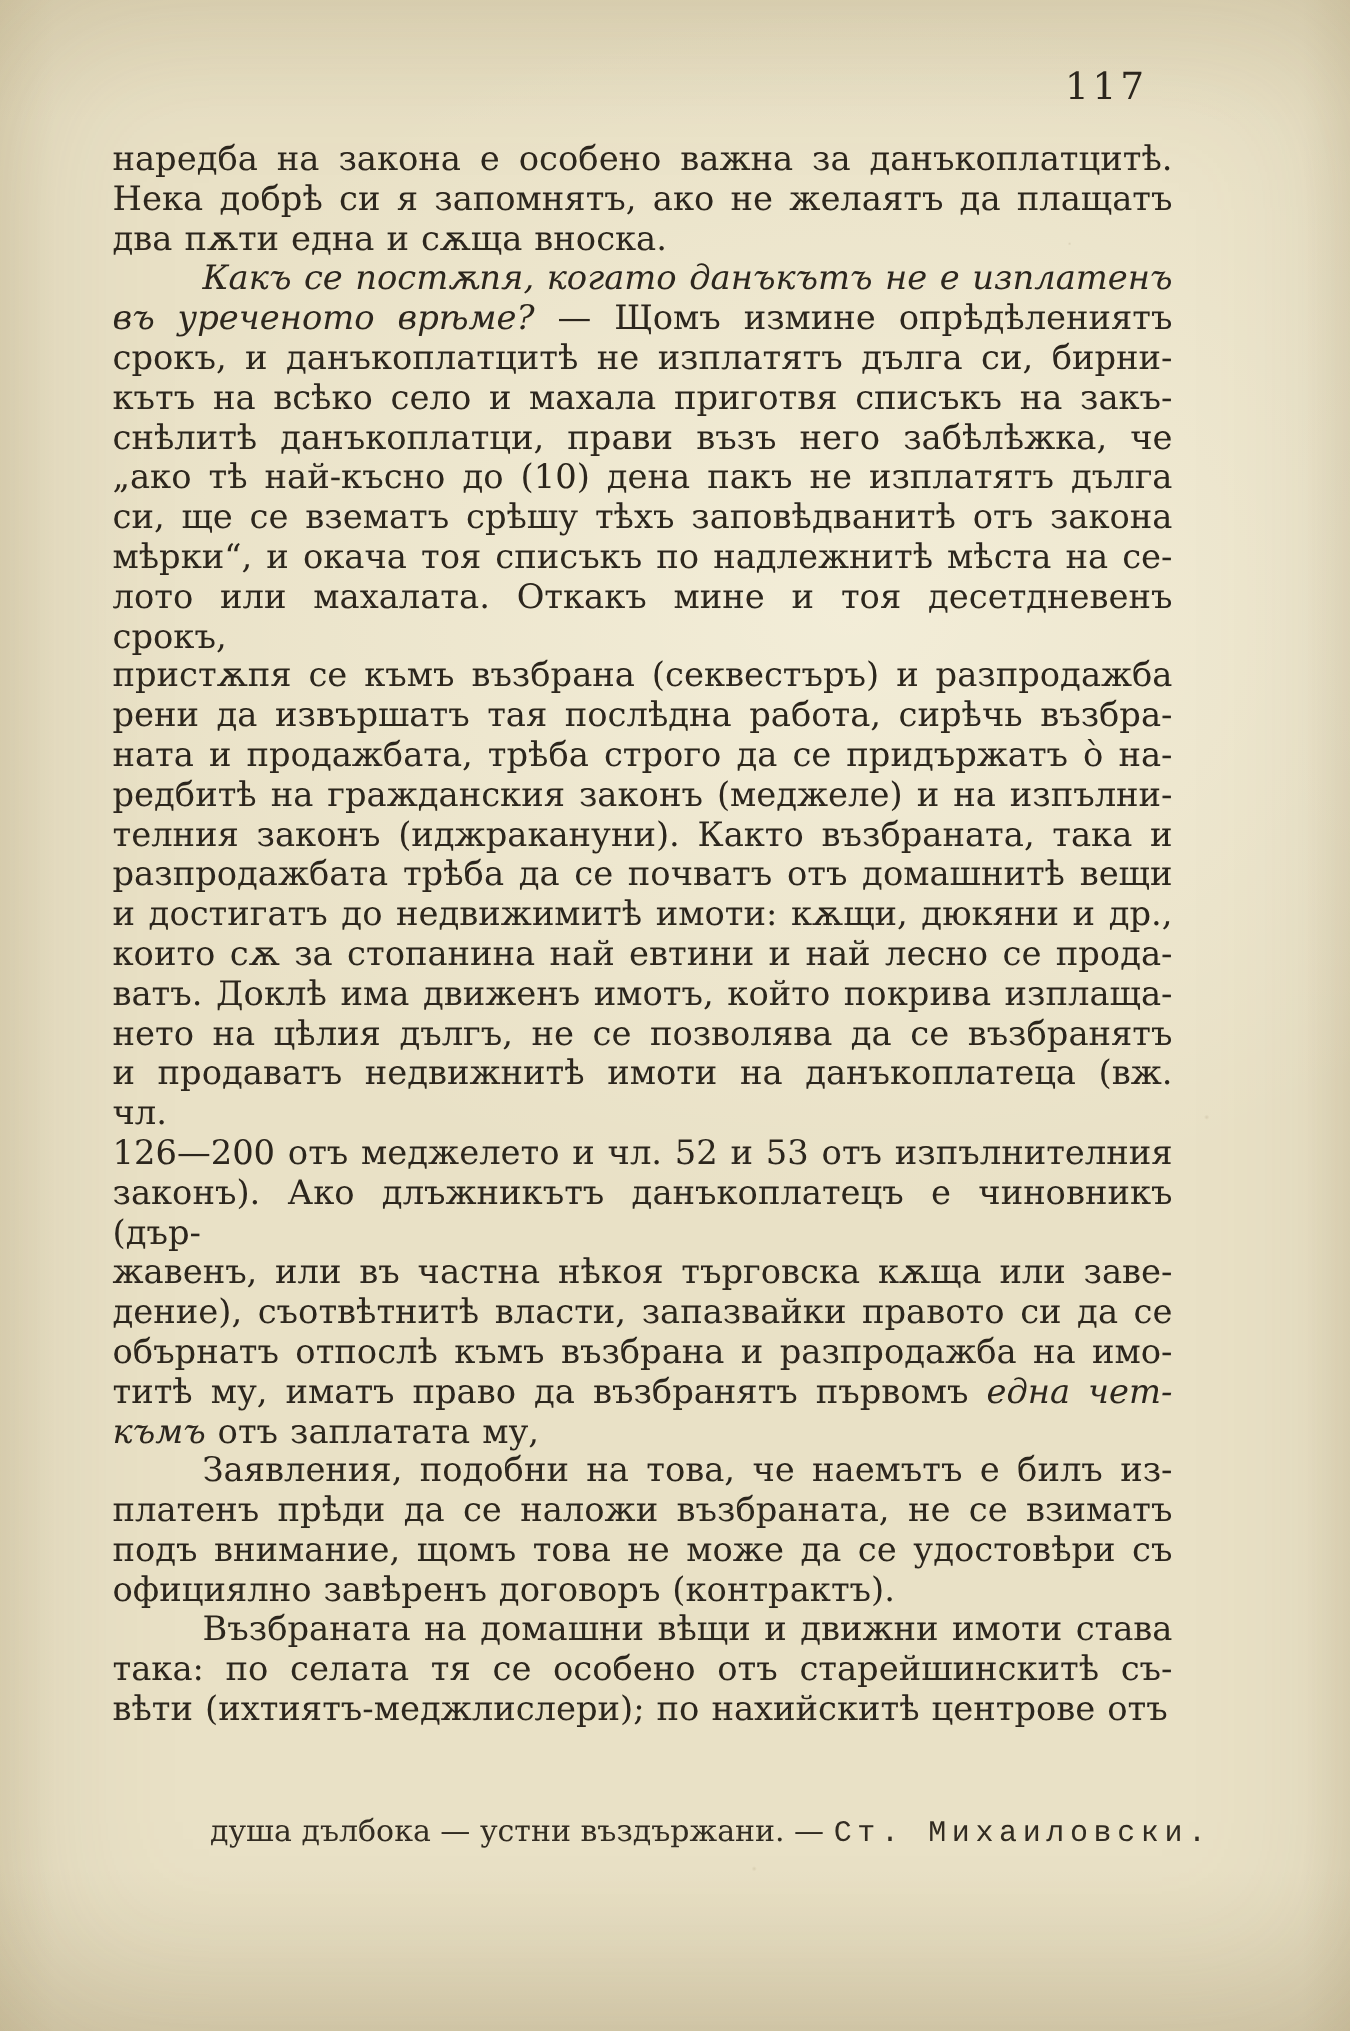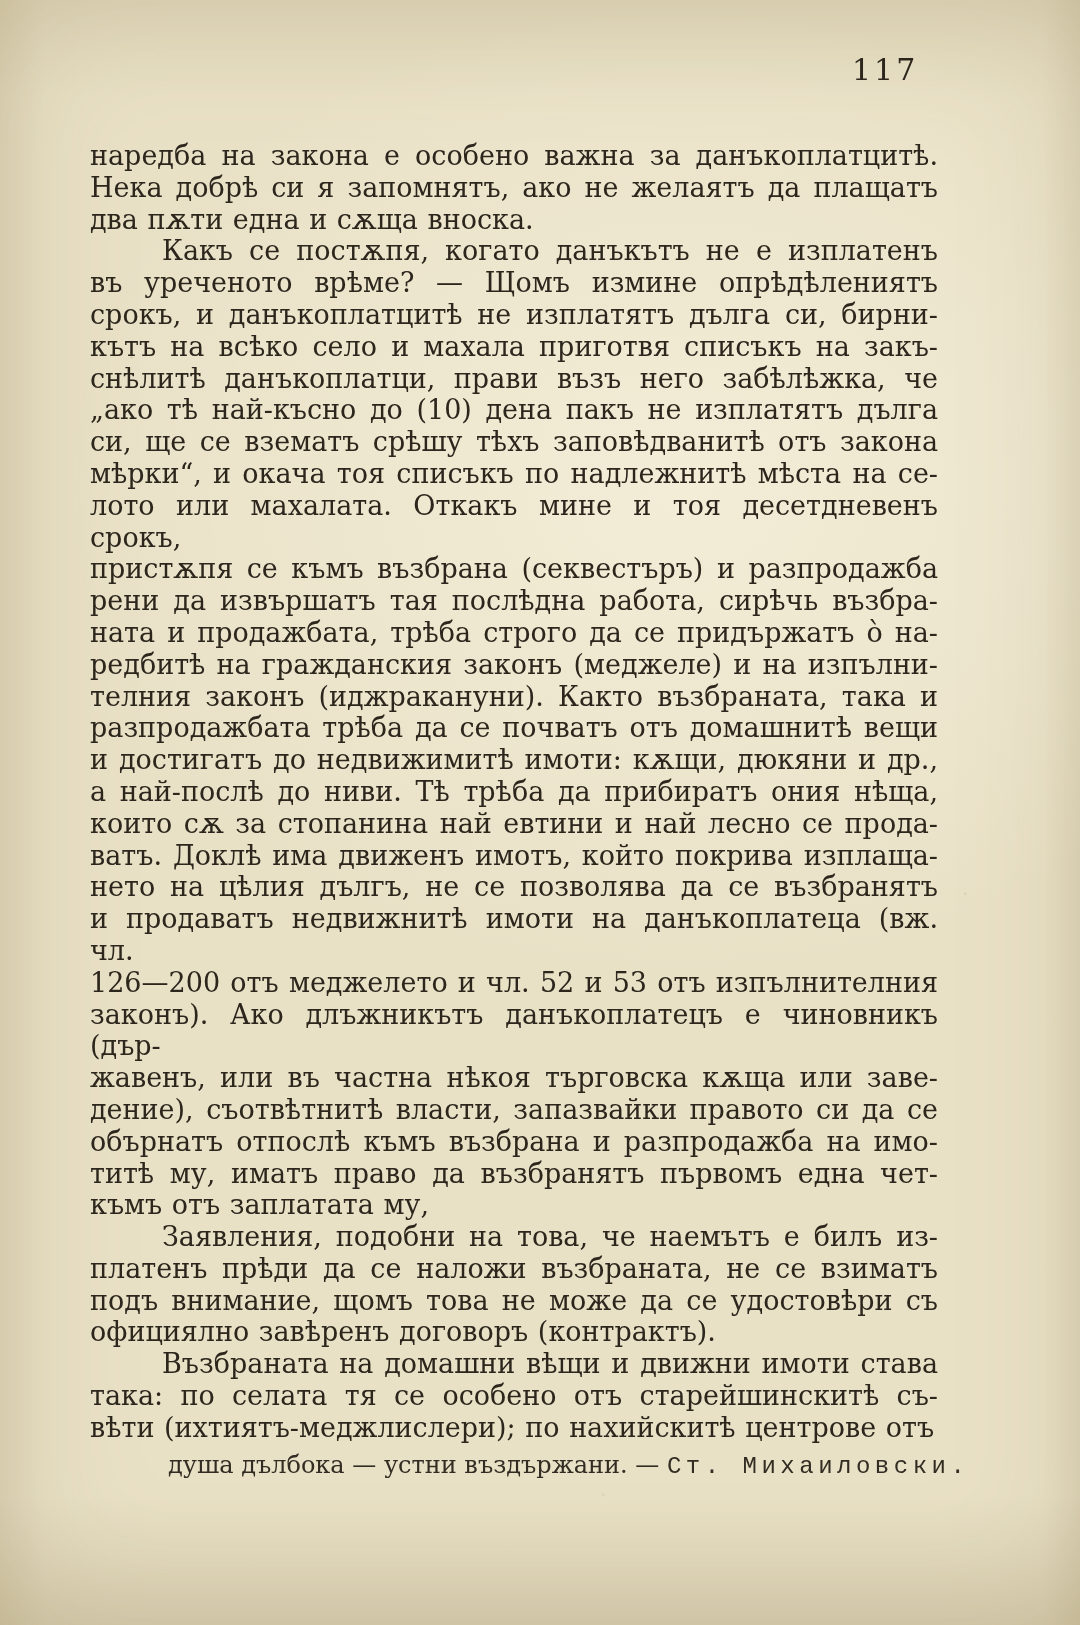--- a/index.html
+++ b/index.html
@@ -26,27 +26,26 @@
   }
   .pagenum{
     position:absolute;left:852px;top:52px;
     font-size:30px;letter-spacing:3px;color:#2c261d;
   }
   .body-text{
     position:absolute;left:90px;top:112px;width:848px;
     font-size:27px;line-height:31.8px;
     color:#2c261d;
     word-spacing:1px;
-    margin-top:28px;
   }
   .para{margin:0;}
   .line{min-height:31.8px;white-space:nowrap;}
   .line.j{text-align:justify;text-align-last:justify;white-space:normal;}
   .line.ind{text-indent:72px;}
-  .it{}
+  .it{font-style:italic;}
   .sp{letter-spacing:4.5px;font-family:Liberation Mono, monospace;}
   .footnote{
     position:absolute;left:168px;top:1448px;width:742px;
     font-size:24px;line-height:34px;color:#322c22;
   }
 </style>
 </head>
 <body>
 
 <div class="page">
@@ -68,21 +67,20 @@
         <div class="line j"><span>си, ще се взематъ срѣшу тѣхъ заповѣдванитѣ отъ закона</span></div>
         <div class="line j"><span>мѣрки“, и окача тоя списъкъ по надлежнитѣ мѣста на се-</span></div>
         <div class="line j"><span>лото или махалата. Откакъ мине и тоя десетдневенъ срокъ,</span></div>
         <div class="line j"><span>пристѫпя се къмъ възбрана (секвестъръ) и разпродажба</span></div>
         <div class="line j"><span>рени да извършатъ тая послѣдна работа, сирѣчь възбра-</span></div>
         <div class="line j"><span>ната и продажбата, трѣба строго да се придържатъ ò на-</span></div>
         <div class="line j"><span>редбитѣ на гражданския законъ (меджеле) и на изпълни-</span></div>
         <div class="line j"><span>телния законъ (иджракануни). Както възбраната, така и</span></div>
         <div class="line j"><span>разпродажбата трѣба да се почватъ отъ домашнитѣ вещи</span></div>
         <div class="line j"><span>и достигатъ до недвижимитѣ имоти: кѫщи, дюкяни и др.,</span></div>
-        <div class="line j"><span>а най-послѣ до ниви. Тѣ трѣба да прибиратъ ония нѣща,</span></div>
         <div class="line j"><span>които сѫ за стопанина най евтини и най лесно се прода-</span></div>
         <div class="line j"><span>ватъ. Доклѣ има движенъ имотъ, който покрива изплаща-</span></div>
         <div class="line j"><span>нето на цѣлия дългъ, не се позволява да се възбранятъ</span></div>
         <div class="line j"><span>и продаватъ недвижнитѣ имоти на данъкоплатеца (вж. чл.</span></div>
         <div class="line j"><span>126—200 отъ меджелето и чл. 52 и 53 отъ изпълнителния</span></div>
         <div class="line j"><span>законъ). Ако длъжникътъ данъкоплатецъ е чиновникъ (дър-</span></div>
         <div class="line j"><span>жавенъ, или въ частна нѣкоя търговска кѫща или заве-</span></div>
         <div class="line j"><span>дение), съотвѣтнитѣ власти, запазвайки правото си да се</span></div>
         <div class="line j"><span>обърнатъ отпослѣ къмъ възбрана и разпродажба на имо-</span></div>
         <div class="line j"><span>титѣ му, иматъ право да възбранятъ първомъ </span><span class="it">една чет-</span></div>

